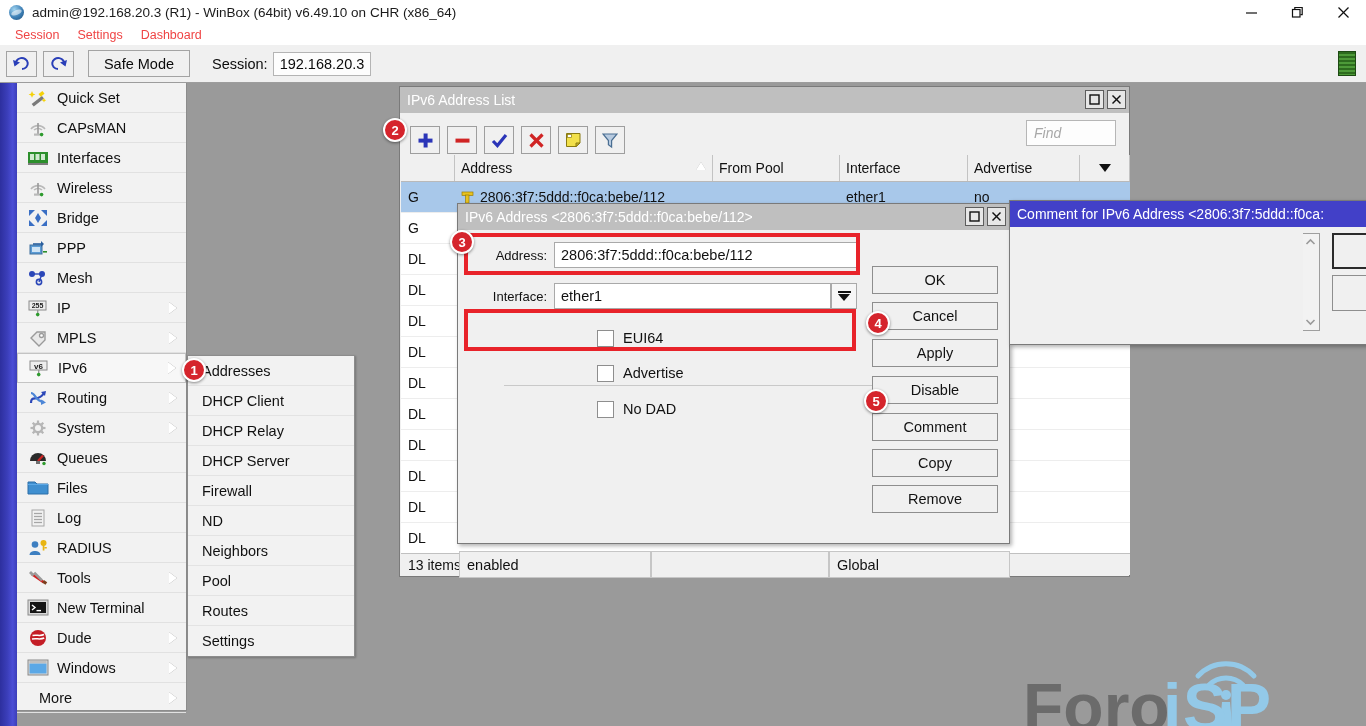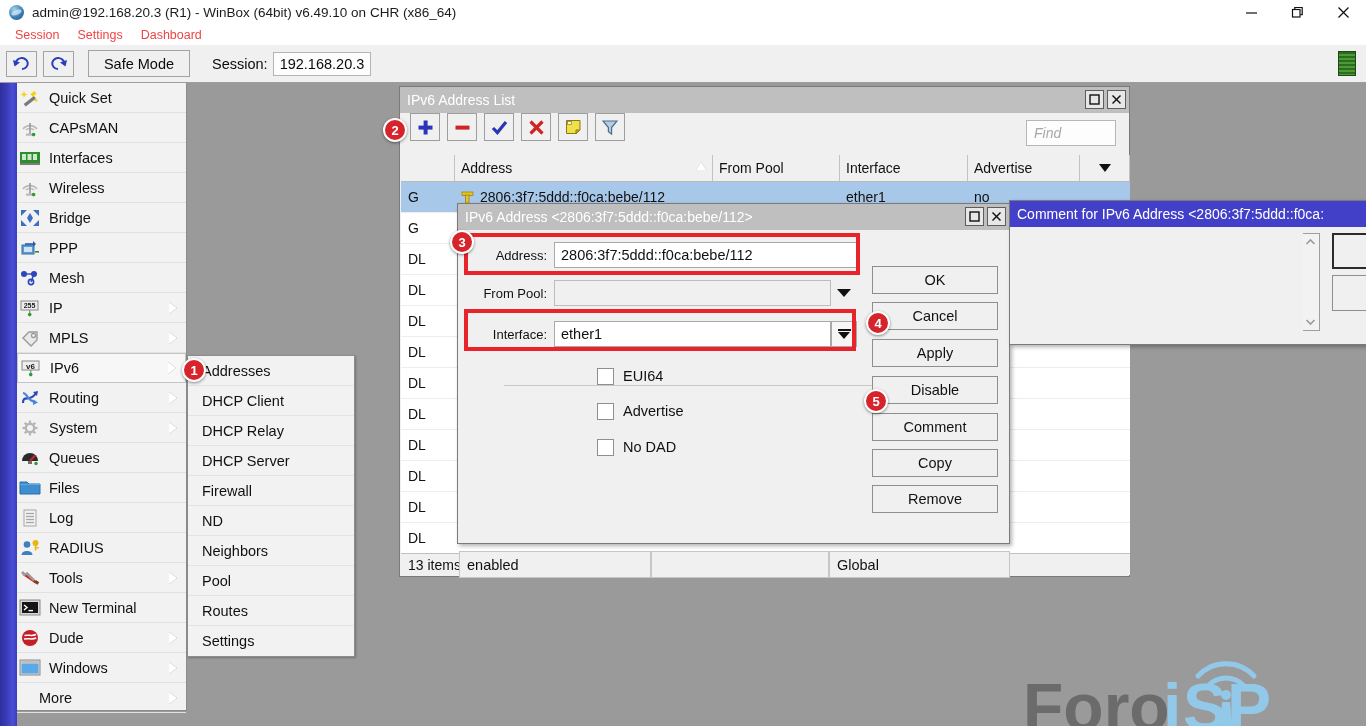--- a/index.html
+++ b/index.html
@@ -83,21 +83,21 @@
   }
 
   
   .sidebar{
     position:absolute;left:17px;top:83px;width:170px;height:628px;
     background:#f2f2f2;border-right:1px solid #8c8c8c;border-bottom:1px solid #8c8c8c;
     box-sizing:border-box;
   }
   .sb-item{
     height:30px;display:flex;align-items:center;
-    border-bottom:1px solid #e1e1e1;box-sizing:border-box;position:relative;
+    border-bottom:1px solid #e1e1e1;padding-left:8px;box-sizing:border-box;position:relative;
   }
   .sb-item.sel{background:#f7f7f7;border:1px solid #c4c4c4;}
   .sb-ico{width:26px;height:22px;display:flex;align-items:center;justify-content:center;flex:0 0 auto;}
   .sb-lbl{font-size:14.5px;color:#111;margin-left:6px;white-space:nowrap;}
   .sb-arrow{
     position:absolute;right:9px;top:50%;transform:translateY(-50%);
     width:0;height:0;border-top:6px solid transparent;border-bottom:6px solid transparent;
     border-left:8px solid #ffffff;filter:drop-shadow(0 0 0.6px #7d7d7d);
   }
   .sb-item.more{padding-left:22px;}
@@ -124,21 +124,21 @@
   .win-tb-title{font-size:14px;color:#ffffff;white-space:nowrap;overflow:hidden;}
   .win-tb-btns{position:absolute;right:3px;top:3px;display:flex;gap:3px;}
   .wbtn{
     width:19px;height:19px;border:1px solid #5d5d5d;background:#e7e7e7;
     display:flex;align-items:center;justify-content:center;box-sizing:border-box;
   }
   .wbtn svg{display:block;}
 
   
   #addrListWin{left:399px;top:86px;width:731px;height:491px;}
-  .al-toolbar{height:41px;display:flex;align-items:flex-start;position:relative;background:#f0f0f0;}
+  .al-toolbar{height:41px;display:flex;align-items:flex-end;position:relative;background:#f0f0f0;}
   .al-btn{
     width:30px;height:28px;margin-left:7px;background:#f0f0f0;border:1px solid #9e9e9e;
     display:flex;align-items:center;justify-content:center;box-sizing:border-box;
   }
   .al-btn:first-child{margin-left:10px;}
   .findbox{
     position:absolute;right:13px;top:7px;width:90px;height:26px;
     background:#fdfdfd;border:1px solid #b6b6b6;box-sizing:border-box;
     display:flex;align-items:center;padding-left:7px;
   }
@@ -914,27 +914,20 @@
       </div>
     </div>
 
     <div class="dlg-body">
 
       <div class="fld-row" style="margin-top:10px;">
         <div class="fld-lbl">Address:</div>
         <div class="fld-in" style="width:303px">2806:3f7:5ddd::f0ca:bebe/112</div>
       </div>
 
-      <div class="fld-row">
-        <div class="fld-lbl">From Pool:</div>
-        <div class="fld-in" style="width:277px;background:#f0f0f0;border-color:#bdbdbd"></div>
-        <div class="combo-arrow">
-            <span class="tri-down"></span>
-          </div>
-      </div>
 
       <div class="fld-row" style="margin-top:11px;">
         <div class="fld-lbl">Interface:</div>
         <div class="fld-in" style="width:277px">ether1</div>
         <div class="combo-arrow" style="border:1px solid #a9a9a9;background:#f6f6f6;flex-direction:column;gap:1px">
           <span style="width:13px;height:2px;background:#111;display:block"></span>
           <span class="tri-down" style="border-left-width:6px;border-right-width:6px;border-top-width:7px;"></span>
         </div>
       </div>
 

